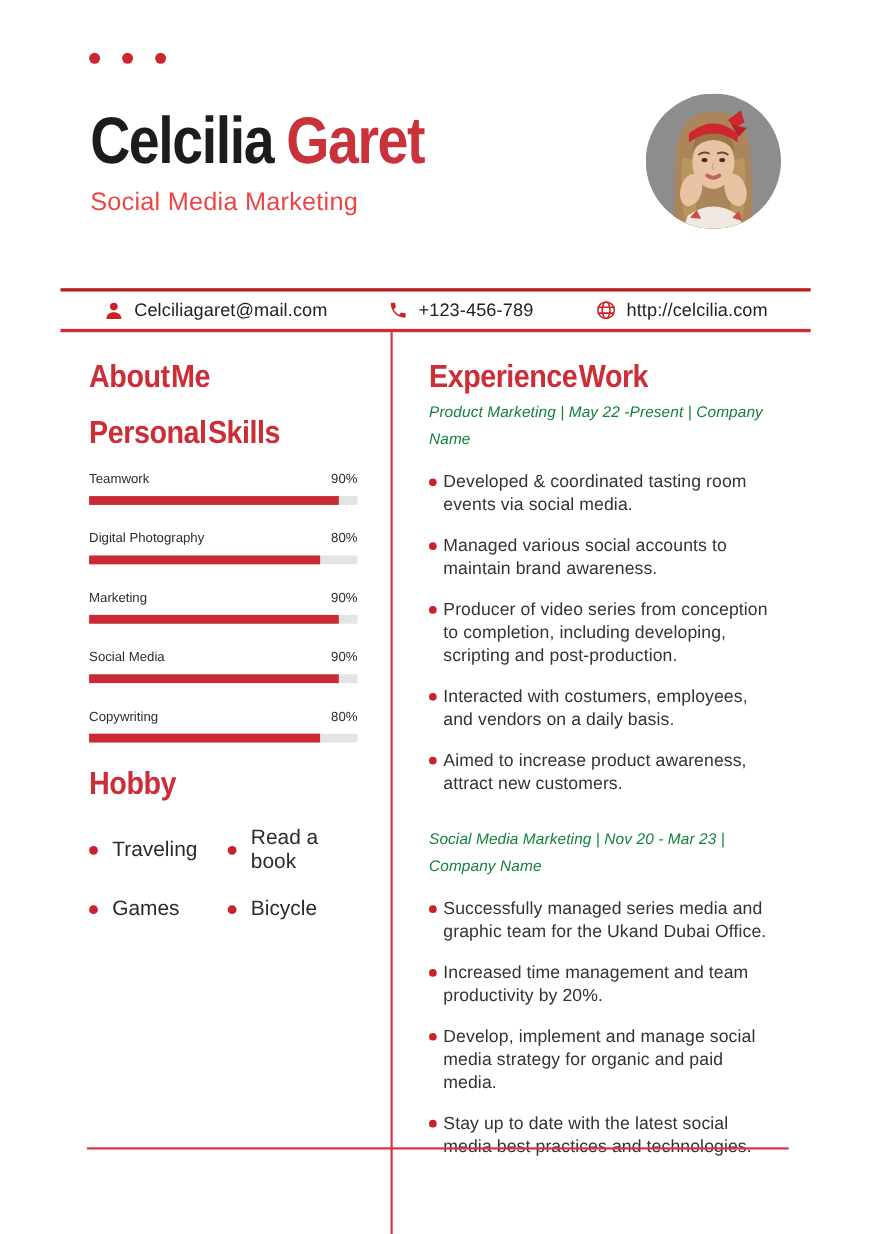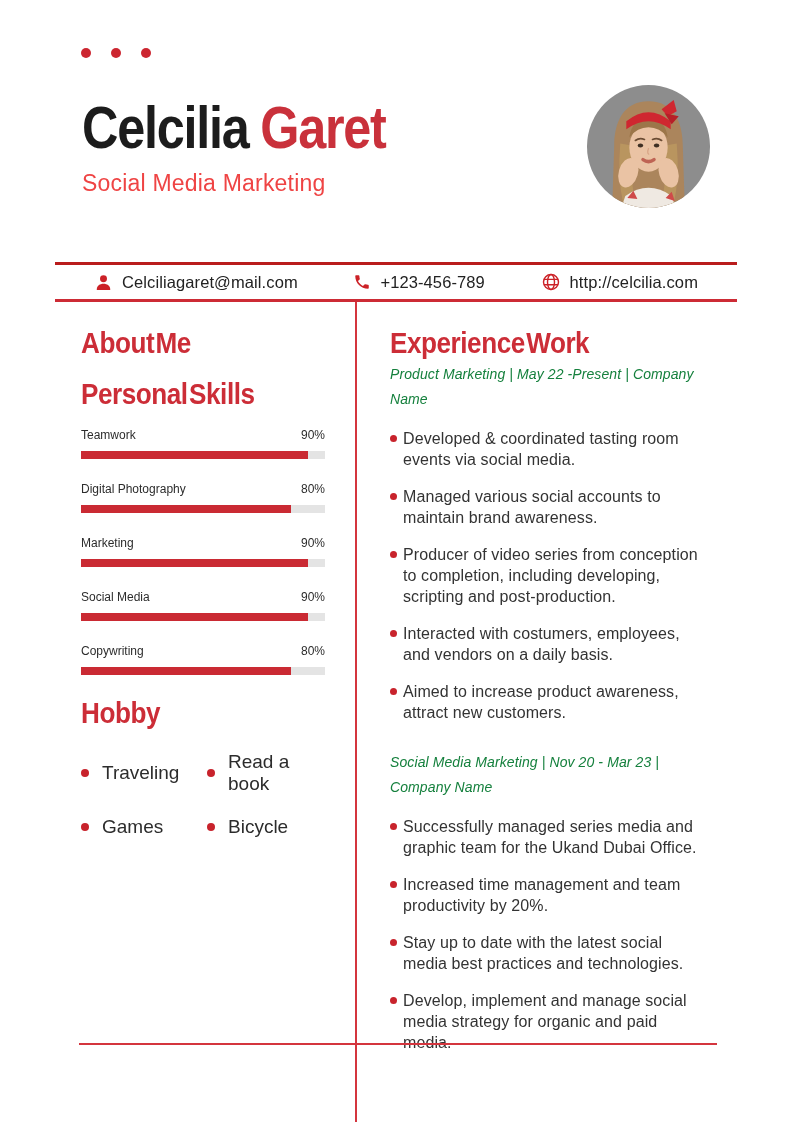--- a/index.html
+++ b/index.html
@@ -299,26 +299,26 @@
               <span class="exp-text">Successfully managed series media and graphic team for the Ukand Dubai Office.</span>
             </div>
 
             <div class="exp-item">
               <span class="bullet-dot"></span>
               <span class="exp-text">Increased time management and team productivity by 20%.</span>
             </div>
 
             <div class="exp-item">
               <span class="bullet-dot"></span>
+              <span class="exp-text">Develop, implement and manage social media strategy for organic and paid media.</span>
+            </div>
+
+            <div class="exp-item">
+              <span class="bullet-dot"></span>
               <span class="exp-text">Stay up to date with the latest social media best practices and technologies.</span>
-            </div>
-
-            <div class="exp-item">
-              <span class="bullet-dot"></span>
-              <span class="exp-text">Develop, implement and manage social media strategy for organic and paid media.</span>
             </div>
 
         </div>
       </div>
     </div>
 
   </div>
 
   <div class="bottom-rule"></div>
 

